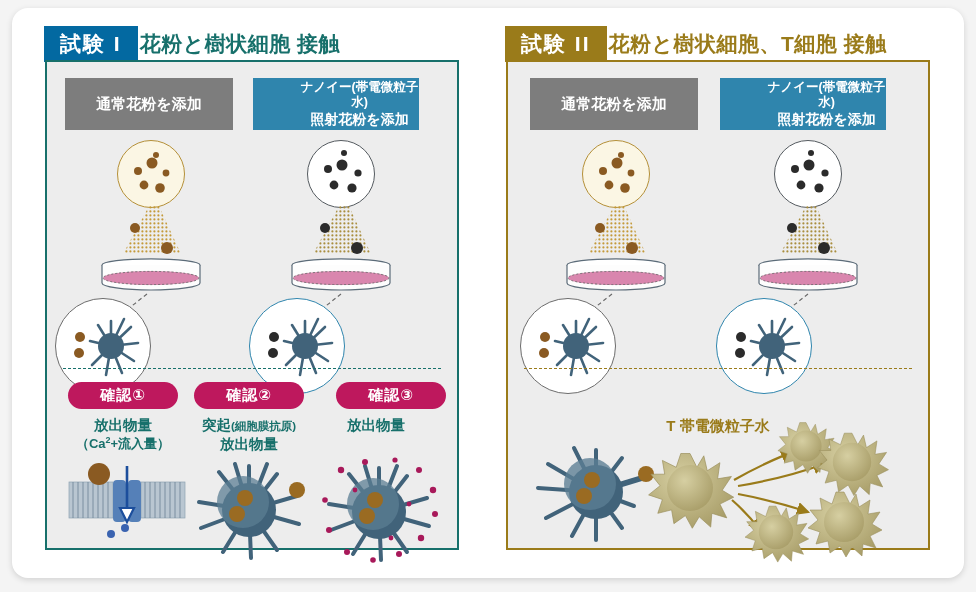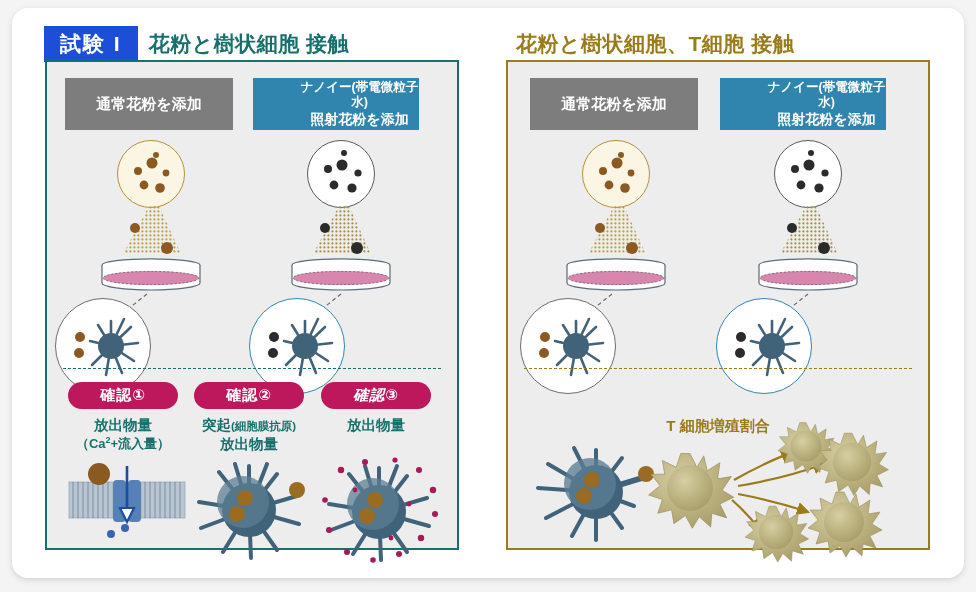--- a/index.html
+++ b/index.html
@@ -25,24 +25,24 @@
   #panel-left .panel-body{border:2px solid #17706b;}
   #panel-right .panel-body{border:2px solid #9a7b1a;}
 
   
   .hdr{position:absolute;top:-34px;left:-1px;display:flex;align-items:stretch;}
   .hdr-tab{
     display:flex;align-items:center;justify-content:center;
     padding:0 16px;height:36px;color:#fff;font-weight:bold;
     font-size:21px;letter-spacing:2px;white-space:nowrap;
   }
-  #panel-left .hdr-tab{background:#1d4ed8;}
+  #panel-left .hdr-tab{background:#0369a1;}
   #panel-right .hdr-tab{background:#9a7b1a;}
   .hdr-title{
-    display:flex;align-items:center;height:36px;padding-left:11px;
+    display:flex;align-items:center;height:36px;padding-left:2px;
     font-size:21px;font-weight:bold;white-space:nowrap;letter-spacing:.5px;
   }
   #panel-left .hdr-title{color:#17706b;}
   #panel-right .hdr-title{color:#9a7b1a;}
 
   
   .cond{
     position:absolute;display:flex;align-items:center;justify-content:center;
     text-align:center;color:#fff;font-weight:bold;line-height:1.25;
     box-sizing:border-box;
@@ -235,21 +235,21 @@
             </g>
             <circle cx="55" cy="47" r="13" fill="#41637a"></circle>
           </svg>
         </div>
       </div>
 
       <div class="divider" style="top:306px;"></div>
 
       <div class="pill teal" style="left:21px;top:320px;width:110px;">確認①</div>
       <div class="pill teal" style="left:147px;top:320px;width:110px;">確認②</div>
-      <div class="pill teal" style="left:274px;top:320px;width:110px;font-style:italic;">確認③</div>
+      <div class="pill teal" style="left:289px;top:320px;width:110px;">確認③</div>
 
       <div class="measure" style="left:21px;top:354px;width:110px;">
         <div>放出物量</div>
         <div class="sub">（Ca<sup>2</sup>+流入量）</div>
       </div>
       <div class="measure" style="left:140px;top:354px;width:124px;">
         <div class="tiny"><span style="font-size:14.5px;">突起</span>(細胞膜抗原)</div>
         <div>放出物量</div>
       </div>
       <div class="measure" style="left:274px;top:354px;width:110px;">
@@ -353,20 +353,21 @@
           </g>
         </svg>
       </div>
 
     </div>
   </div>
 
   <div class="panel" id="panel-right">
 
     <div class="hdr">
+      <div class="hdr-tab">試験 II</div>
       <div class="hdr-title">花粉と樹状細胞、T細胞 接触</div>
     </div>
 
     <div class="panel-body">
 
       <div class="cond grey" style="left:22px;top:16px;width:168px;height:52px;">
         <span>通常花粉を添加</span>
       </div>
       <div class="cond blue" style="left:212px;top:16px;width:166px;height:52px;">
         <div>
@@ -486,21 +487,21 @@
             </g>
             <circle cx="55" cy="47" r="13" fill="#41637a"></circle>
           </svg>
         </div>
       </div>
 
       <div class="divider" style="top:306px;"></div>
 
 
       <div class="measure" style="left:130px;top:354px;width:160px;">
-        <div>T 細胞増殖割合</div>
+        <div>T 帯電微粒子水</div>
       </div>
 
       <div class="fig" style="left:26px;top:378px;">
         <svg width="376" height="104" viewBox="0 0 376 104">
           <defs>
             <radialGradient id="tcg" cx="38%" cy="34%" r="72%">
               <stop offset="0%" stop-color="#d6cfa2"></stop>
               <stop offset="100%" stop-color="#a89d68"></stop>
             </radialGradient>
             <marker id="ahead" markerWidth="7" markerHeight="7" refX="5" refY="3" orient="auto">

